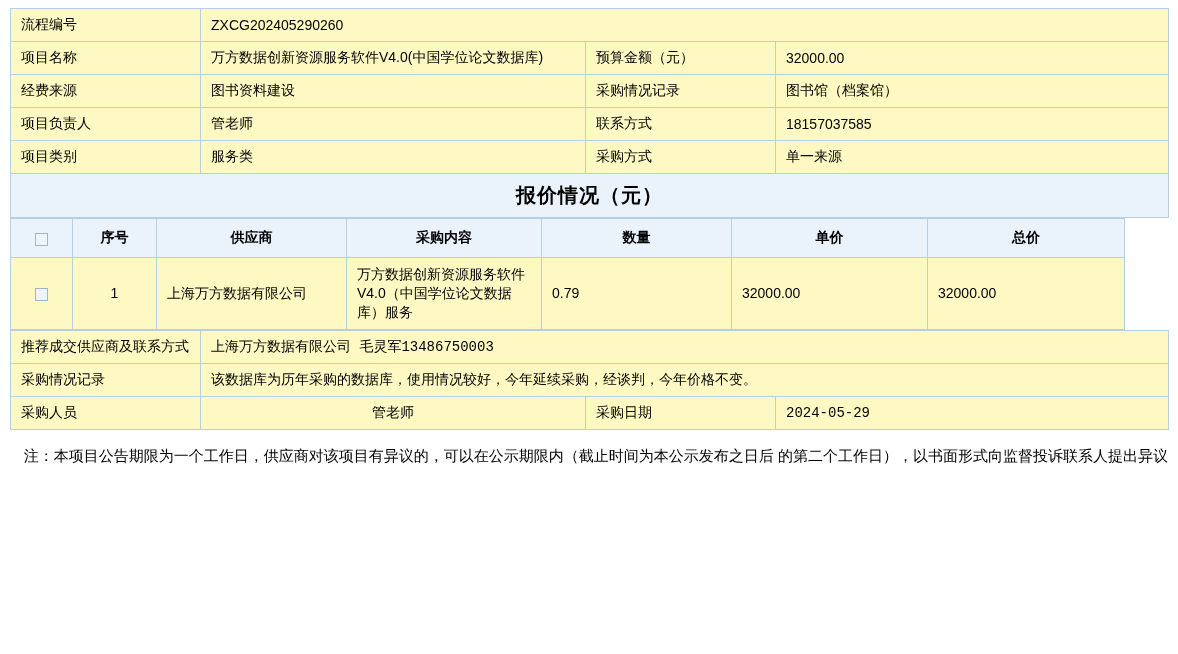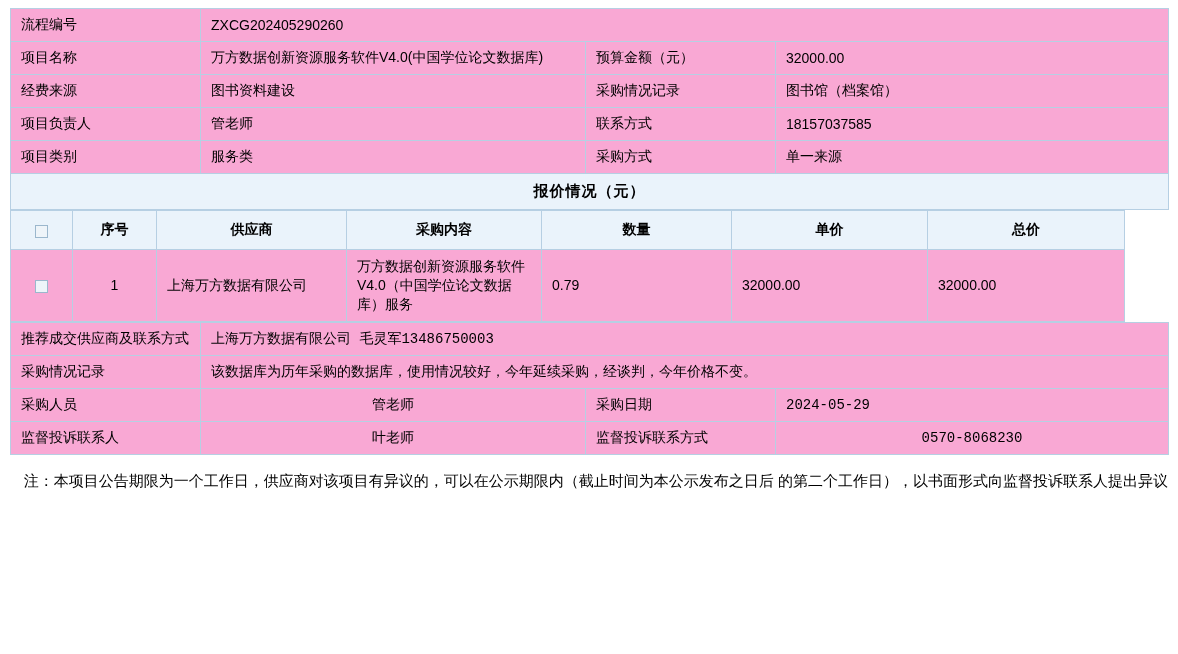--- a/index.html
+++ b/index.html
@@ -23,36 +23,36 @@
     border-collapse: collapse;
     width: 1111px;
     table-layout: fixed;
   }
   table.form td, table.form th {
     border: 1px solid #b6cfe3;
     padding: 7px 10px;
     vertical-align: middle;
     font-size: 14px;
     font-weight: normal;
-    background: #f9a8d4;
+    background: #fef9c3;
   }
   td.label {
     background: #eaf3fb;
     font-size: 14px;
     color: #000;
     white-space: normal;
   }
   td.value {
     background: #ffffff;
   }
   tr.section-title td {
     background: #eaf3fb;
     text-align: center;
     font-weight: bold;
-    font-size: 15px;
+    font-size: 20px;
     padding: 8px 10px;
     letter-spacing: 1px;
   }
   thead.quote-head th {
     background: #eaf3fb;
     text-align: center;
     font-weight: bold;
     font-size: 14px;
     padding: 10px 6px;
   }
@@ -205,24 +205,18 @@
       <td class="value" colspan="5">该数据库为历年采购的数据库，使用情况较好，今年延续采购，经谈判，今年价格不变。</td>
     </tr>
 
     <tr>
       <td class="label">采购人员</td>
       <td class="value center" colspan="2">管老师</td>
       <td class="label bold">采购日期</td>
       <td class="value bold" colspan="2">2024-05-29</td>
     </tr>
 
-    <tr>
-      <td class="label bold">监督投诉联系人</td>
-      <td class="value center bold" colspan="2">叶老师</td>
-      <td class="label bold">监督投诉联系方式</td>
-      <td class="value center bold" colspan="2">0570-8068230</td>
-    </tr>
   </tbody>
     </table>
 
   <div class="note">注：本项目公告期限为一个工作日，供应商对该项目有异议的，可以在公示期限内（截止时间为本公示发布之日后 的第二个工作日），以书面形式向监督投诉联系人提出异议</div>
 
 </div>
 
 </body></html>

